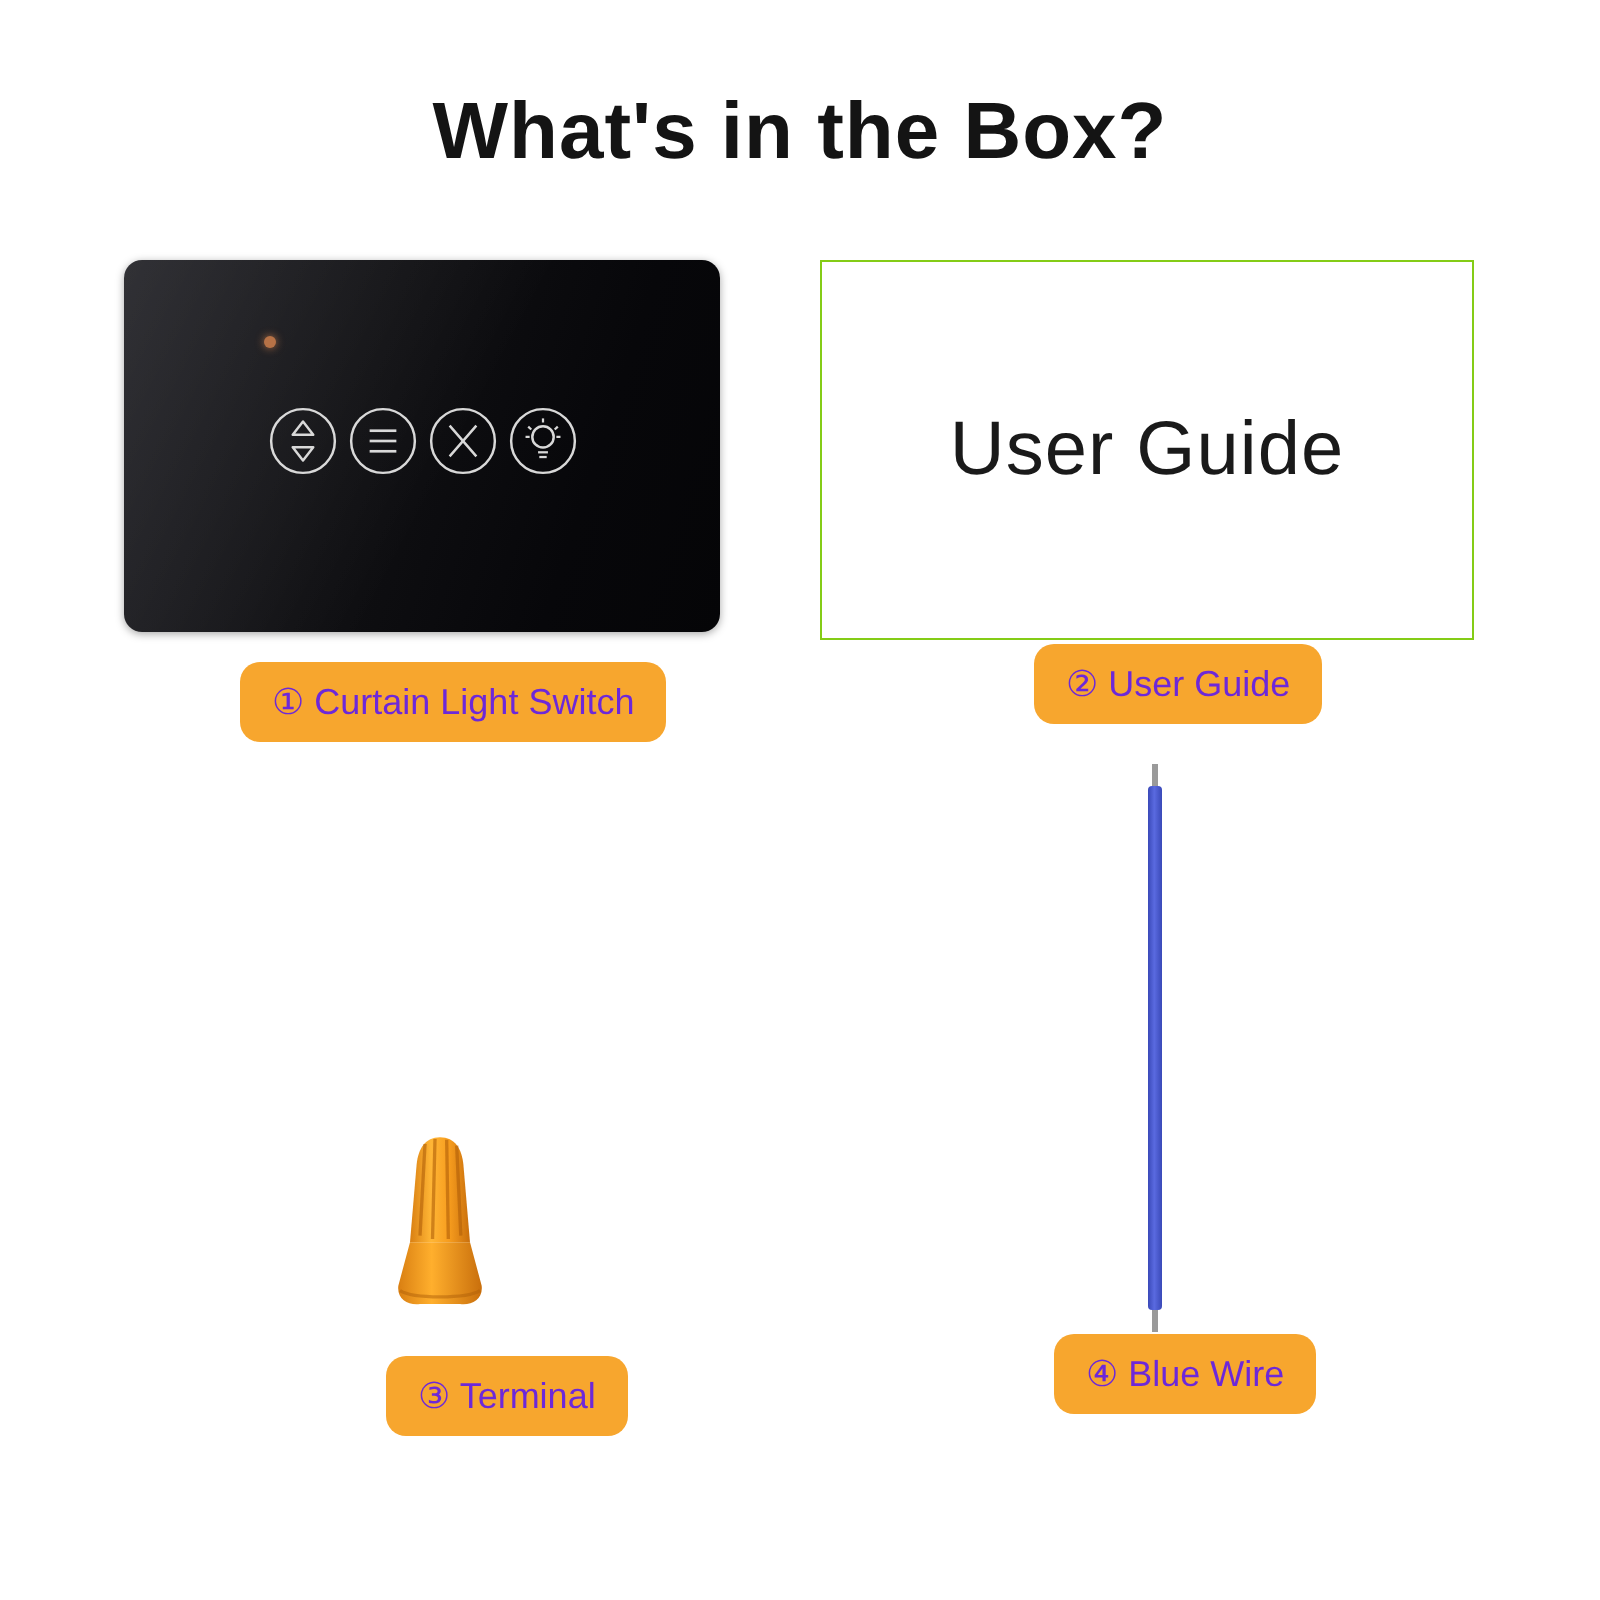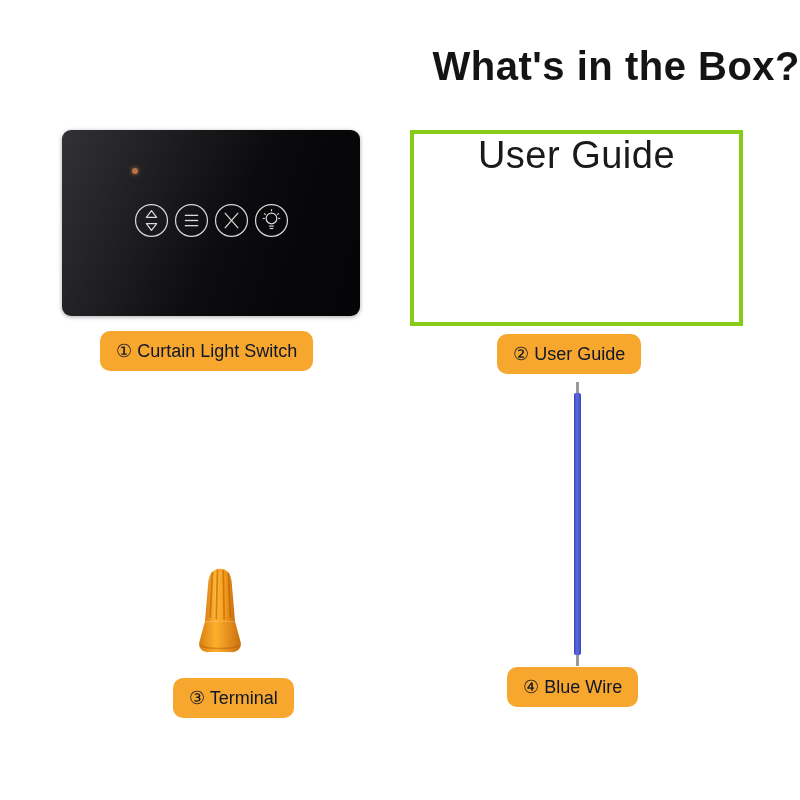--- a/index.html
+++ b/index.html
@@ -13,21 +13,21 @@
     width: 800px;
     height: 800px;
     background: #ffffff;
     overflow: hidden;
   }
   .page-title {
     position: absolute;
     top: 44px;
     left: 0;
     width: 100%;
-    text-align: right;
+    text-align: center;
     font-size: 40px;
     font-weight: 800;
     color: #141414;
     letter-spacing: 0.5px;
   }
   
   .switch-panel {
     position: absolute;
     left: 62px;
     top: 130px;
@@ -66,43 +66,44 @@
   }
   .touch-icon { width: 37px; height: 37px; display: block; }
   
   .guide-box {
     position: absolute;
     left: 410px;
     top: 130px;
     width: 325px;
     height: 188px;
     background: #ffffff;
-    border: 4px solid #84cc16;
+    border: 1px solid #84cc16;
     display: flex;
-    align-items: flex-start;
+    align-items: center;
     justify-content: center;
   }
   .guide-text {
     font-size: 38px;
     color: #1a1a1a;
     font-weight: 400;
     letter-spacing: 0.5px;
   }
   
   .tag {
     position: absolute;
     background: #f7a62e;
     border-radius: 10px;
     padding: 9px 16px;
     font-size: 18px;
-    color: #0f172a;
+    color: #6d28d9;
     white-space: nowrap;
+    margin-left: 20px;
   }
   .tag-1 { left: 100px; top: 331px; }
-  .tag-2 { left: 497px; top: 334px; }
+  .tag-2 { left: 497px; top: 322px; }
   .tag-3 { left: 173px; top: 678px; }
   .tag-4 { left: 507px; top: 667px; }
   
   .wire {
     position: absolute;
     left: 571px;
     top: 382px;
     width: 12px;
     height: 284px;
     display: flex;

